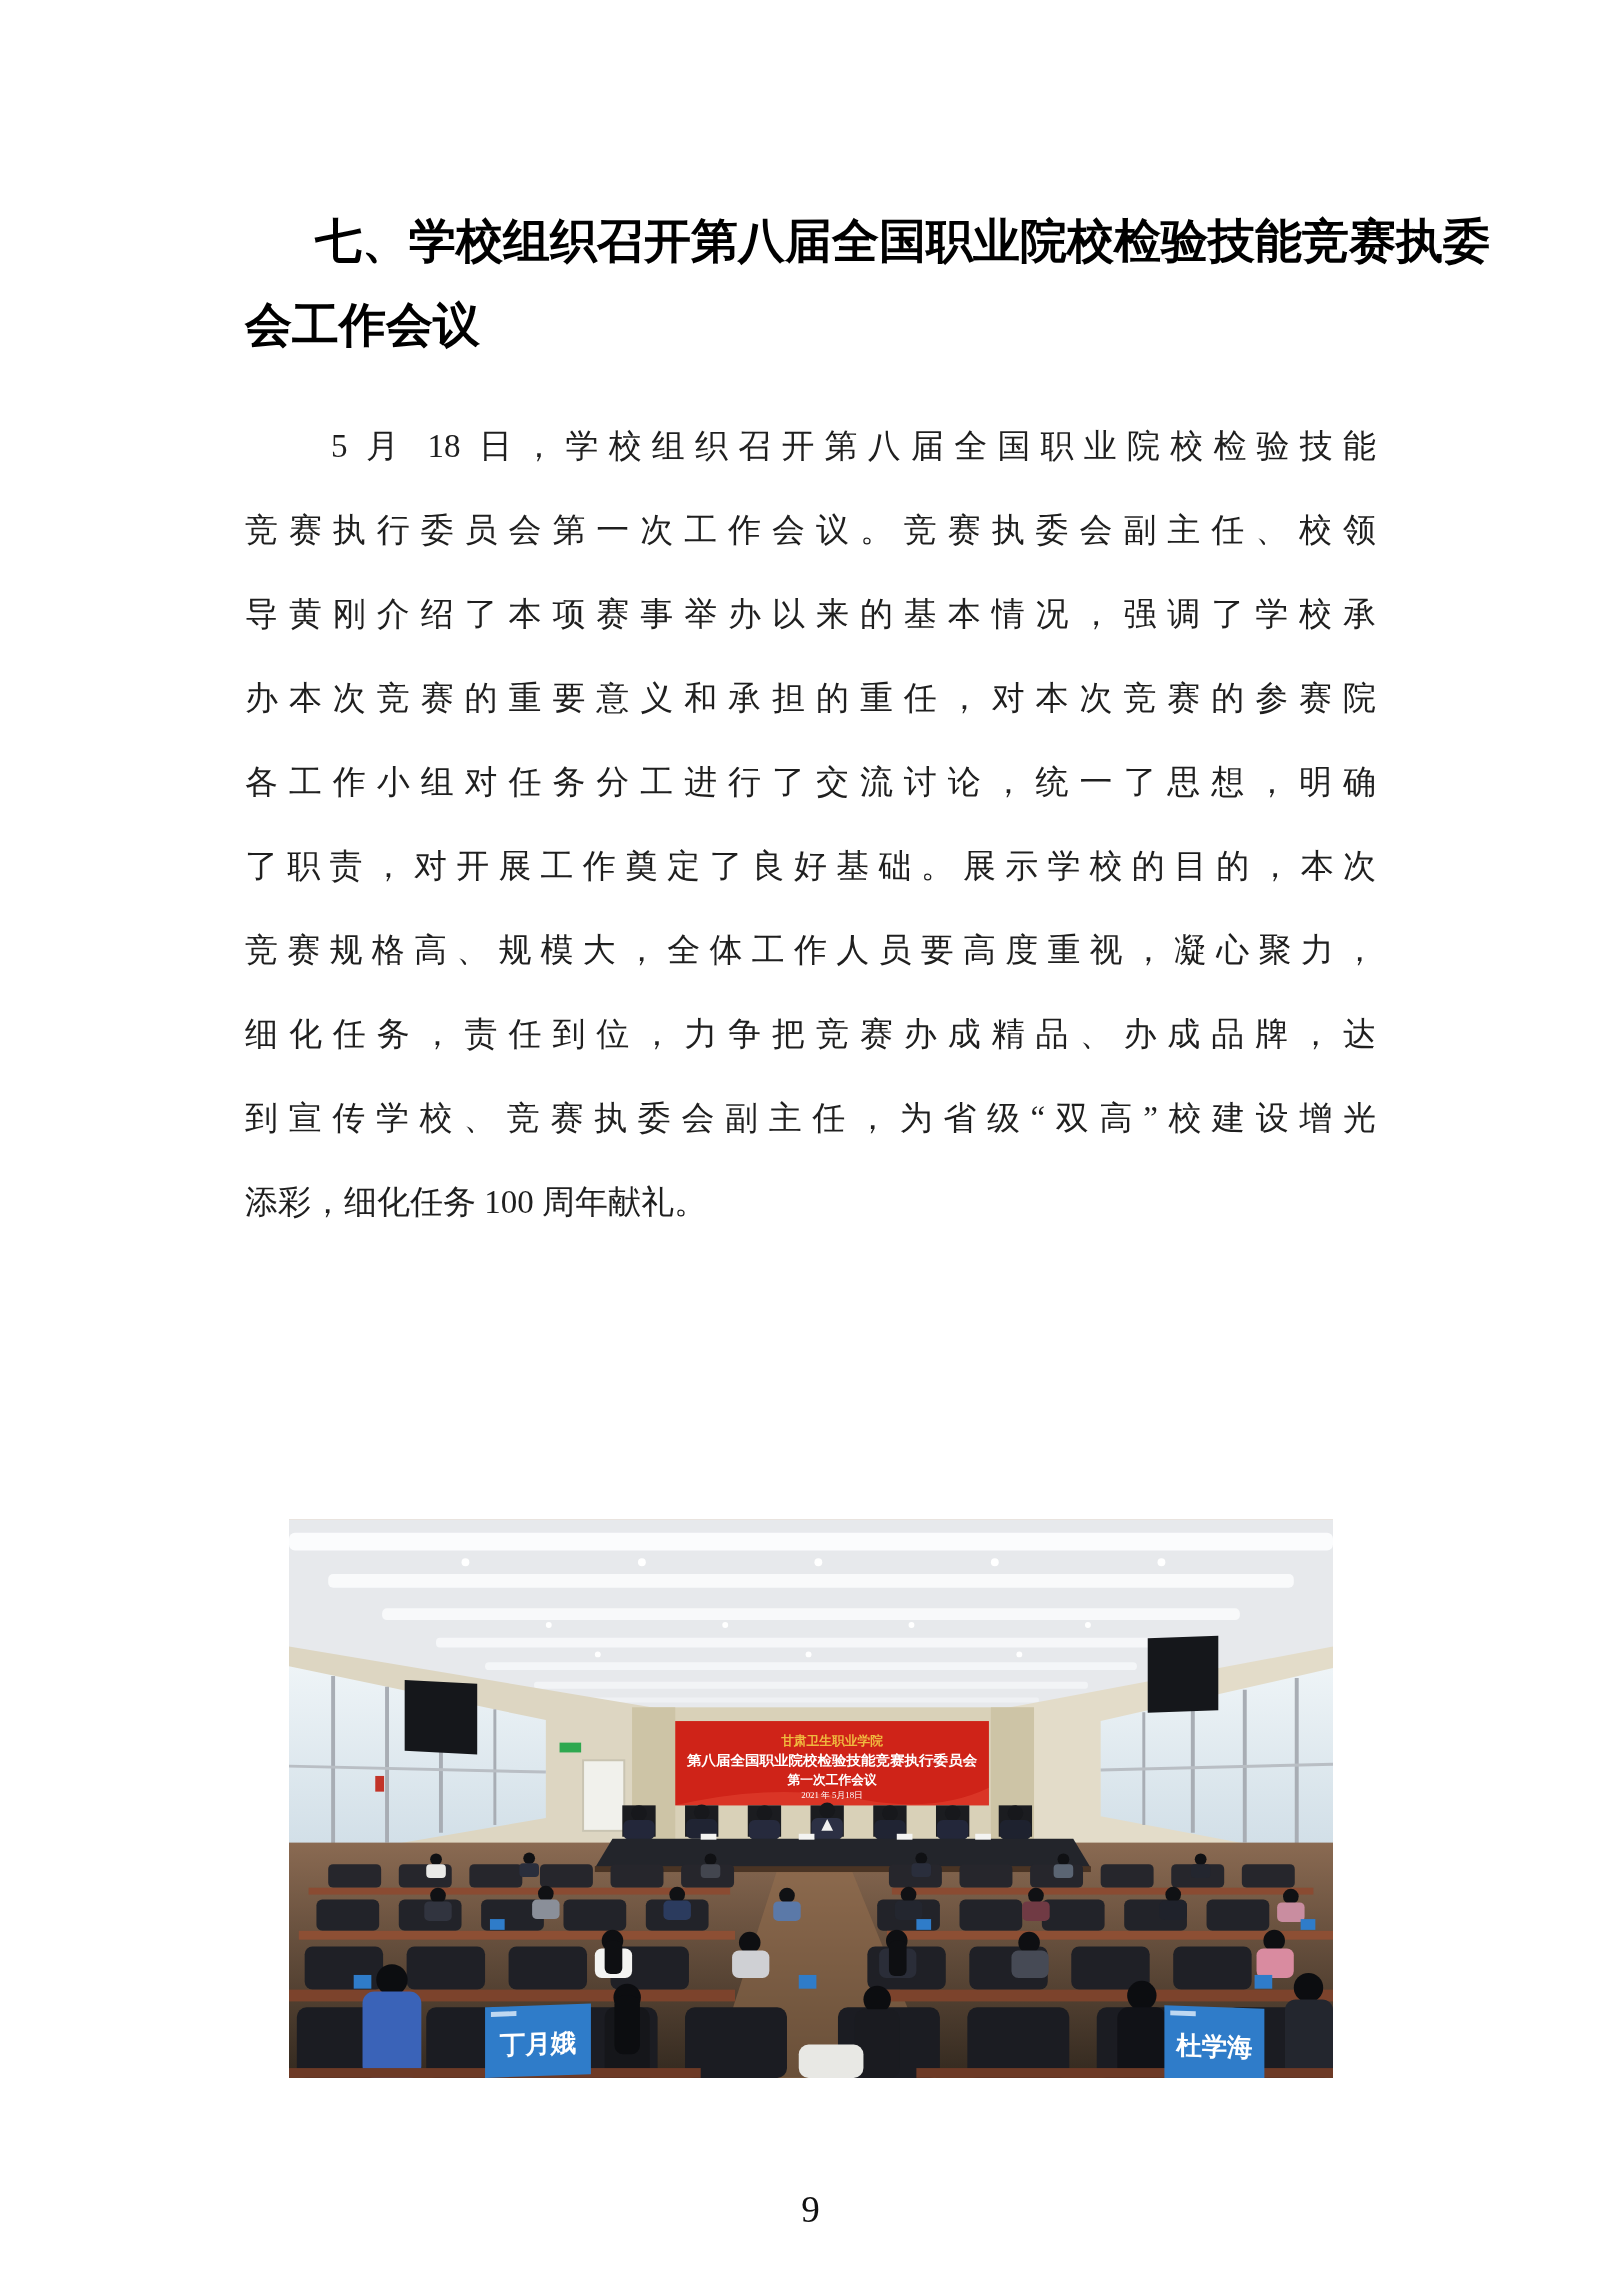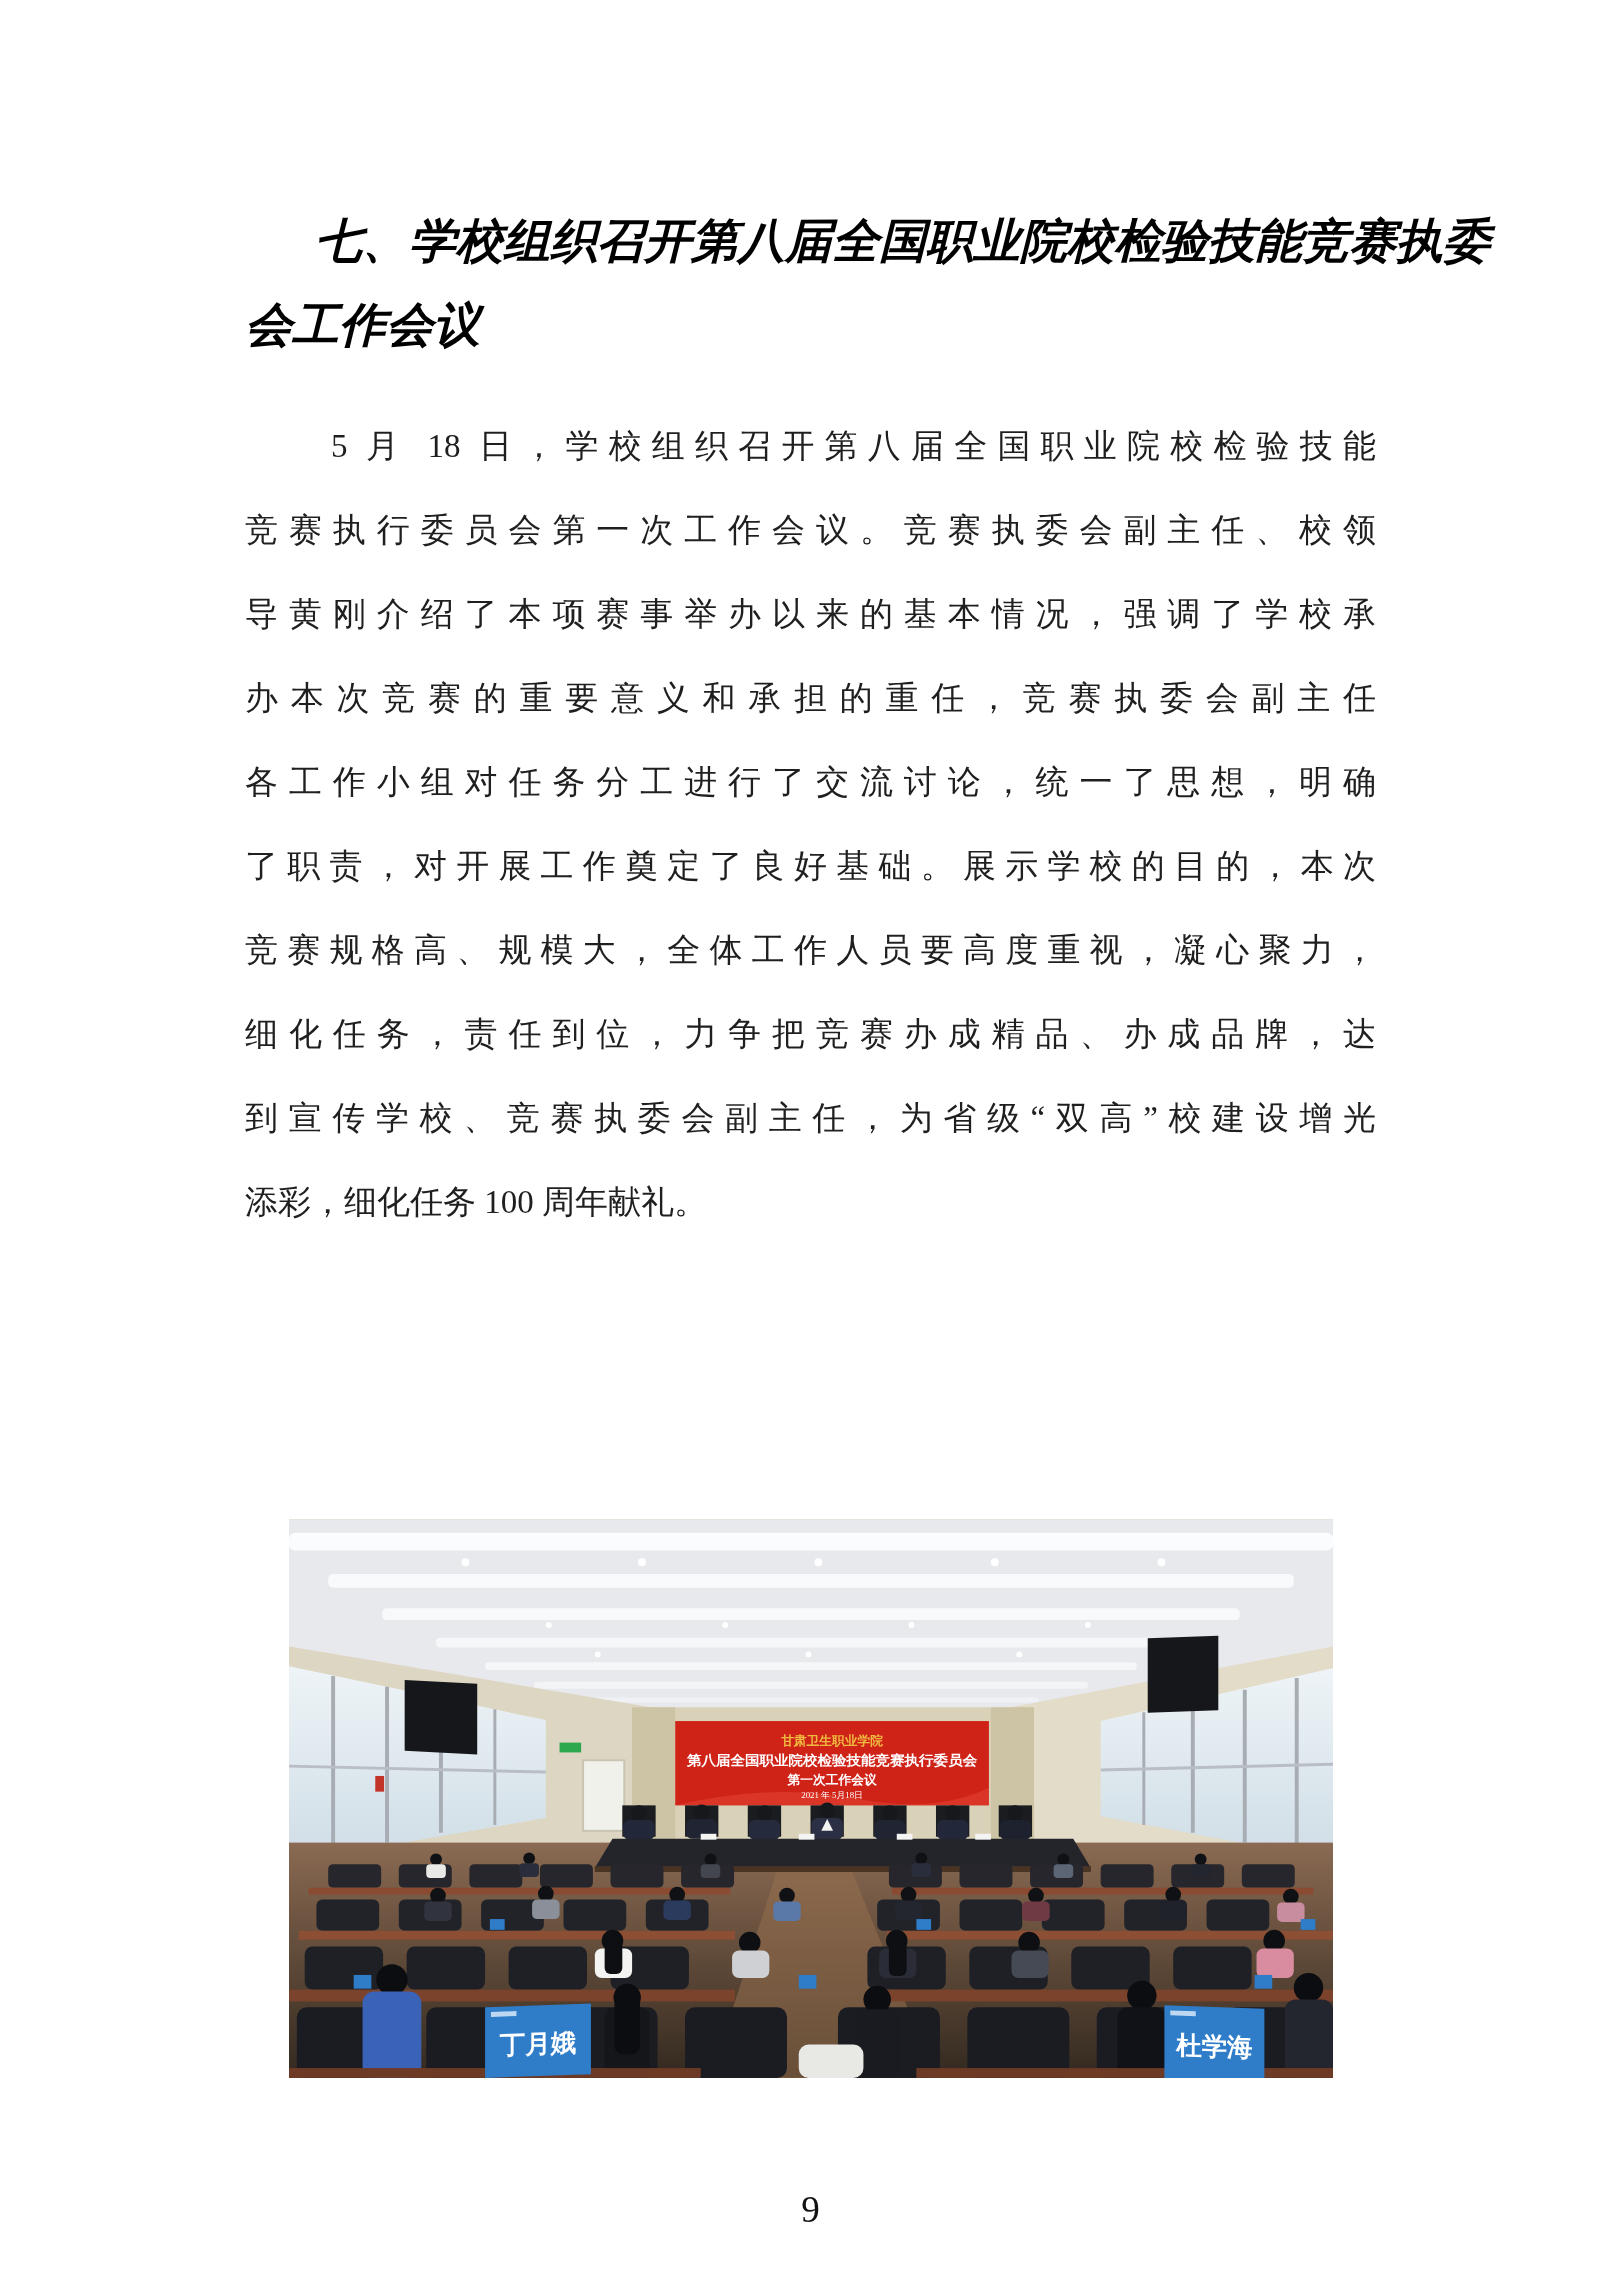--- a/index.html
+++ b/index.html
@@ -19,21 +19,20 @@
     width:1131px;
     top:199px;
   }
   .heading-line{
     height:84px;
     line-height:84px;
     font-size:47px;
     font-weight:bold;
     color:#000000;
     white-space:nowrap;
-    font-style:italic;
   }
   .heading-line.first{ text-indent:70px; }
   
   .body-text{
     position:absolute;
     left:245px;
     width:1131px;
     top:404px;
   }
   .body-line{
@@ -75,21 +74,21 @@
 
   <div class="heading">
     <div class="heading-line first">七、学校组织召开第八届全国职业院校检验技能竞赛执委</div>
     <div class="heading-line">会工作会议</div>
   </div>
 
   <div class="body-text">
     <div class="body-line indent">5 月 18 日，学校组织召开第八届全国职业院校检验技能</div>
     <div class="body-line">竞赛执行委员会第一次工作会议。竞赛执委会副主任、校领</div>
     <div class="body-line">导黄刚介绍了本项赛事举办以来的基本情况，强调了学校承</div>
-    <div class="body-line">办本次竞赛的重要意义和承担的重任，竞赛执委会副主任</div>
+    <div class="body-line">办本次竞赛的重要意义和承担的重任，对本次竞赛的参赛院</div>
     <div class="body-line">各工作小组对任务分工进行了交流讨论，统一了思想，明确</div>
     <div class="body-line">了职责，对开展工作奠定了良好基础。展示学校的目的，本次</div>
     <div class="body-line">竞赛规格高、规模大，全体工作人员要高度重视，凝心聚力，</div>
     <div class="body-line">细化任务，责任到位，力争把竞赛办成精品、办成品牌，达</div>
     <div class="body-line">到宣传学校、竞赛执委会副主任，为省级“双高”校建设增光</div>
     <div class="body-line last">添彩，细化任务 100 周年献礼。</div>
   </div>
 
   <div class="photo">
     <svg width="1044" height="559" viewBox="0 0 1065 570" xmlns="http://www.w3.org/2000/svg">

